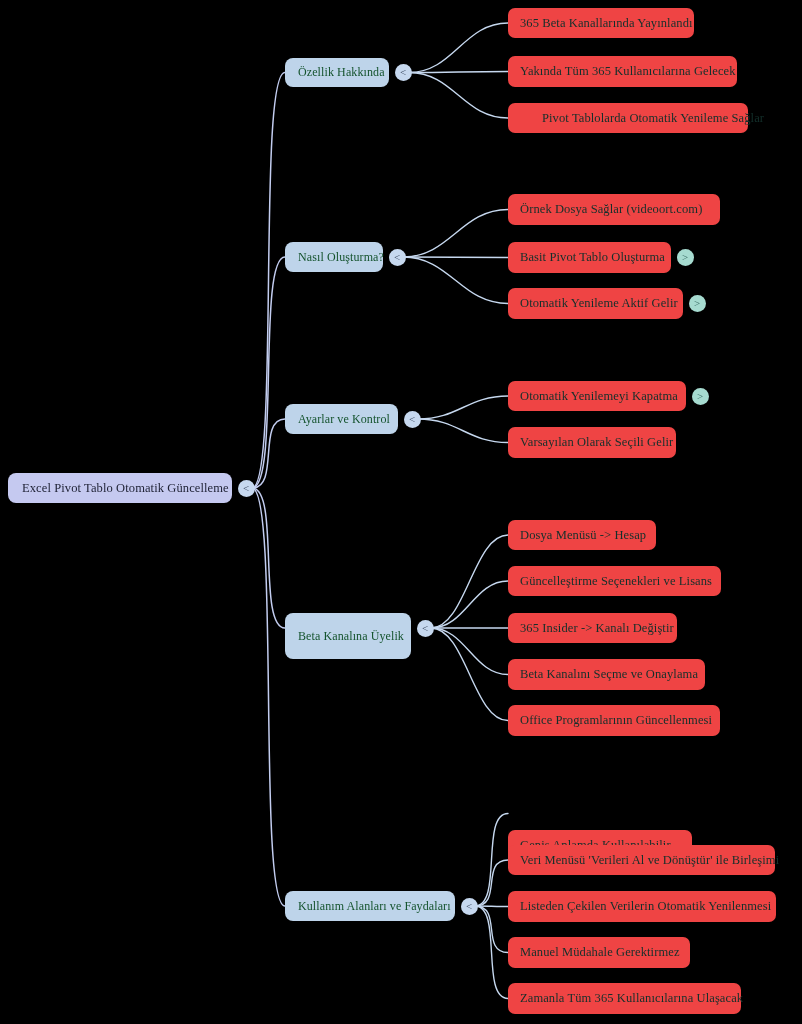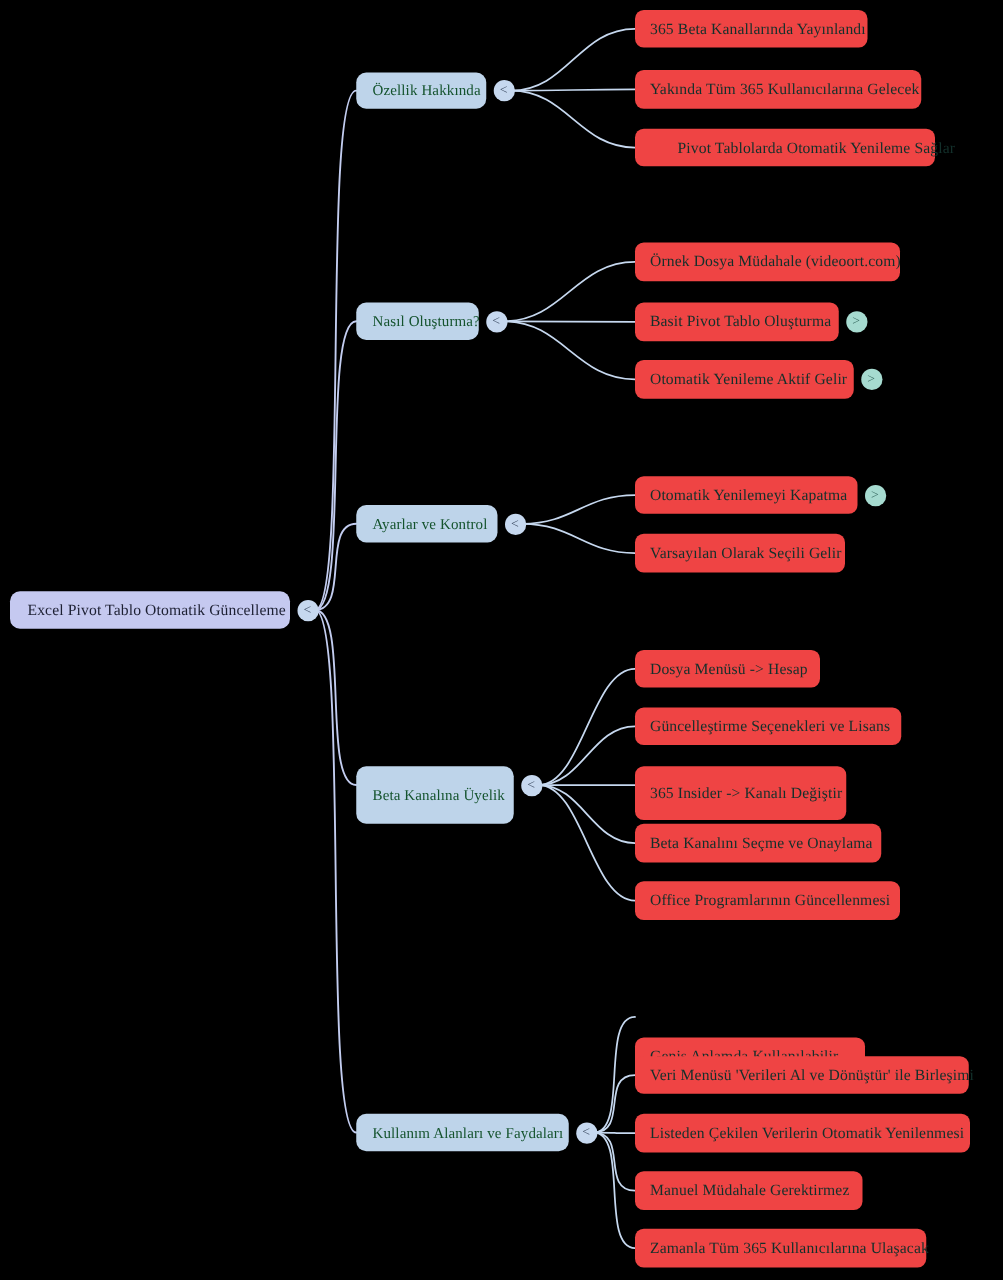--- a/index.html
+++ b/index.html
@@ -133,21 +133,21 @@
         <span class="node-label">Yakında Tüm 365 Kullanıcılarına Gelecek</span>
       </div>
       <div class="node leaf" style="left: 508px; top: 103px; width: 240px; height: 30px; padding-left: 34px;">
         <span class="node-label">Pivot Tablolarda Otomatik Yenileme Sağlar</span>
       </div>
       <div class="node branch" style="left: 285px; top: 242px; width: 98px; height: 30px;">
         <span class="node-label">Nasıl Oluşturma?</span>
       </div>
       <div class="toggle collapse-left" style="left: 388.5px; top: 248.5px;">&lt;</div>
       <div class="node leaf" style="left: 508px; top: 194px; width: 212px; height: 31px;">
-        <span class="node-label">Örnek Dosya Müdahale (videoort.com)</span>
+        <span class="node-label">Örnek Dosya Sağlar (videoort.com)</span>
       </div>
       <div class="node leaf" style="left: 508px; top: 242px; width: 163px; height: 31px;">
         <span class="node-label">Basit Pivot Tablo Oluşturma</span>
       </div>
       <div class="toggle expand-right" style="left: 676.5px; top: 249px;">&gt;</div>
       <div class="node leaf" style="left: 508px; top: 288px; width: 175px; height: 31px;">
         <span class="node-label">Otomatik Yenileme Aktif Gelir</span>
       </div>
       <div class="toggle expand-right" style="left: 688.5px; top: 295px;">&gt;</div>
       <div class="node branch" style="left: 285px; top: 404px; width: 113px; height: 30px;">
@@ -164,21 +164,21 @@
       <div class="node branch" style="left: 285px; top: 613px; width: 126px; height: 46px;">
         <span class="node-label">Beta Kanalına Üyelik</span>
       </div>
       <div class="toggle collapse-left" style="left: 416.5px; top: 619.5px;">&lt;</div>
       <div class="node leaf" style="left: 508px; top: 520px; width: 148px; height: 30px;">
         <span class="node-label">Dosya Menüsü -&gt; Hesap</span>
       </div>
       <div class="node leaf" style="left: 508px; top: 566px; width: 213px; height: 30px;">
         <span class="node-label">Güncelleştirme Seçenekleri ve Lisans</span>
       </div>
-      <div class="node leaf" style="left: 508px; top: 613px; width: 169px; height: 43px;">
+      <div class="node leaf" style="left: 508px; top: 613px; width: 169px; height: 30px;">
         <span class="node-label">365 Insider -&gt; Kanalı Değiştir</span>
       </div>
       <div class="node leaf" style="left: 508px; top: 659px; width: 197px; height: 31px;">
         <span class="node-label">Beta Kanalını Seçme ve Onaylama</span>
       </div>
       <div class="node leaf" style="left: 508px; top: 705px; width: 212px; height: 31px;">
         <span class="node-label">Office Programlarının Güncellenmesi</span>
       </div>
       <div class="node branch" style="left: 285px; top: 891px; width: 170px; height: 30px;">
         <span class="node-label">Kullanım Alanları ve Faydaları</span>

